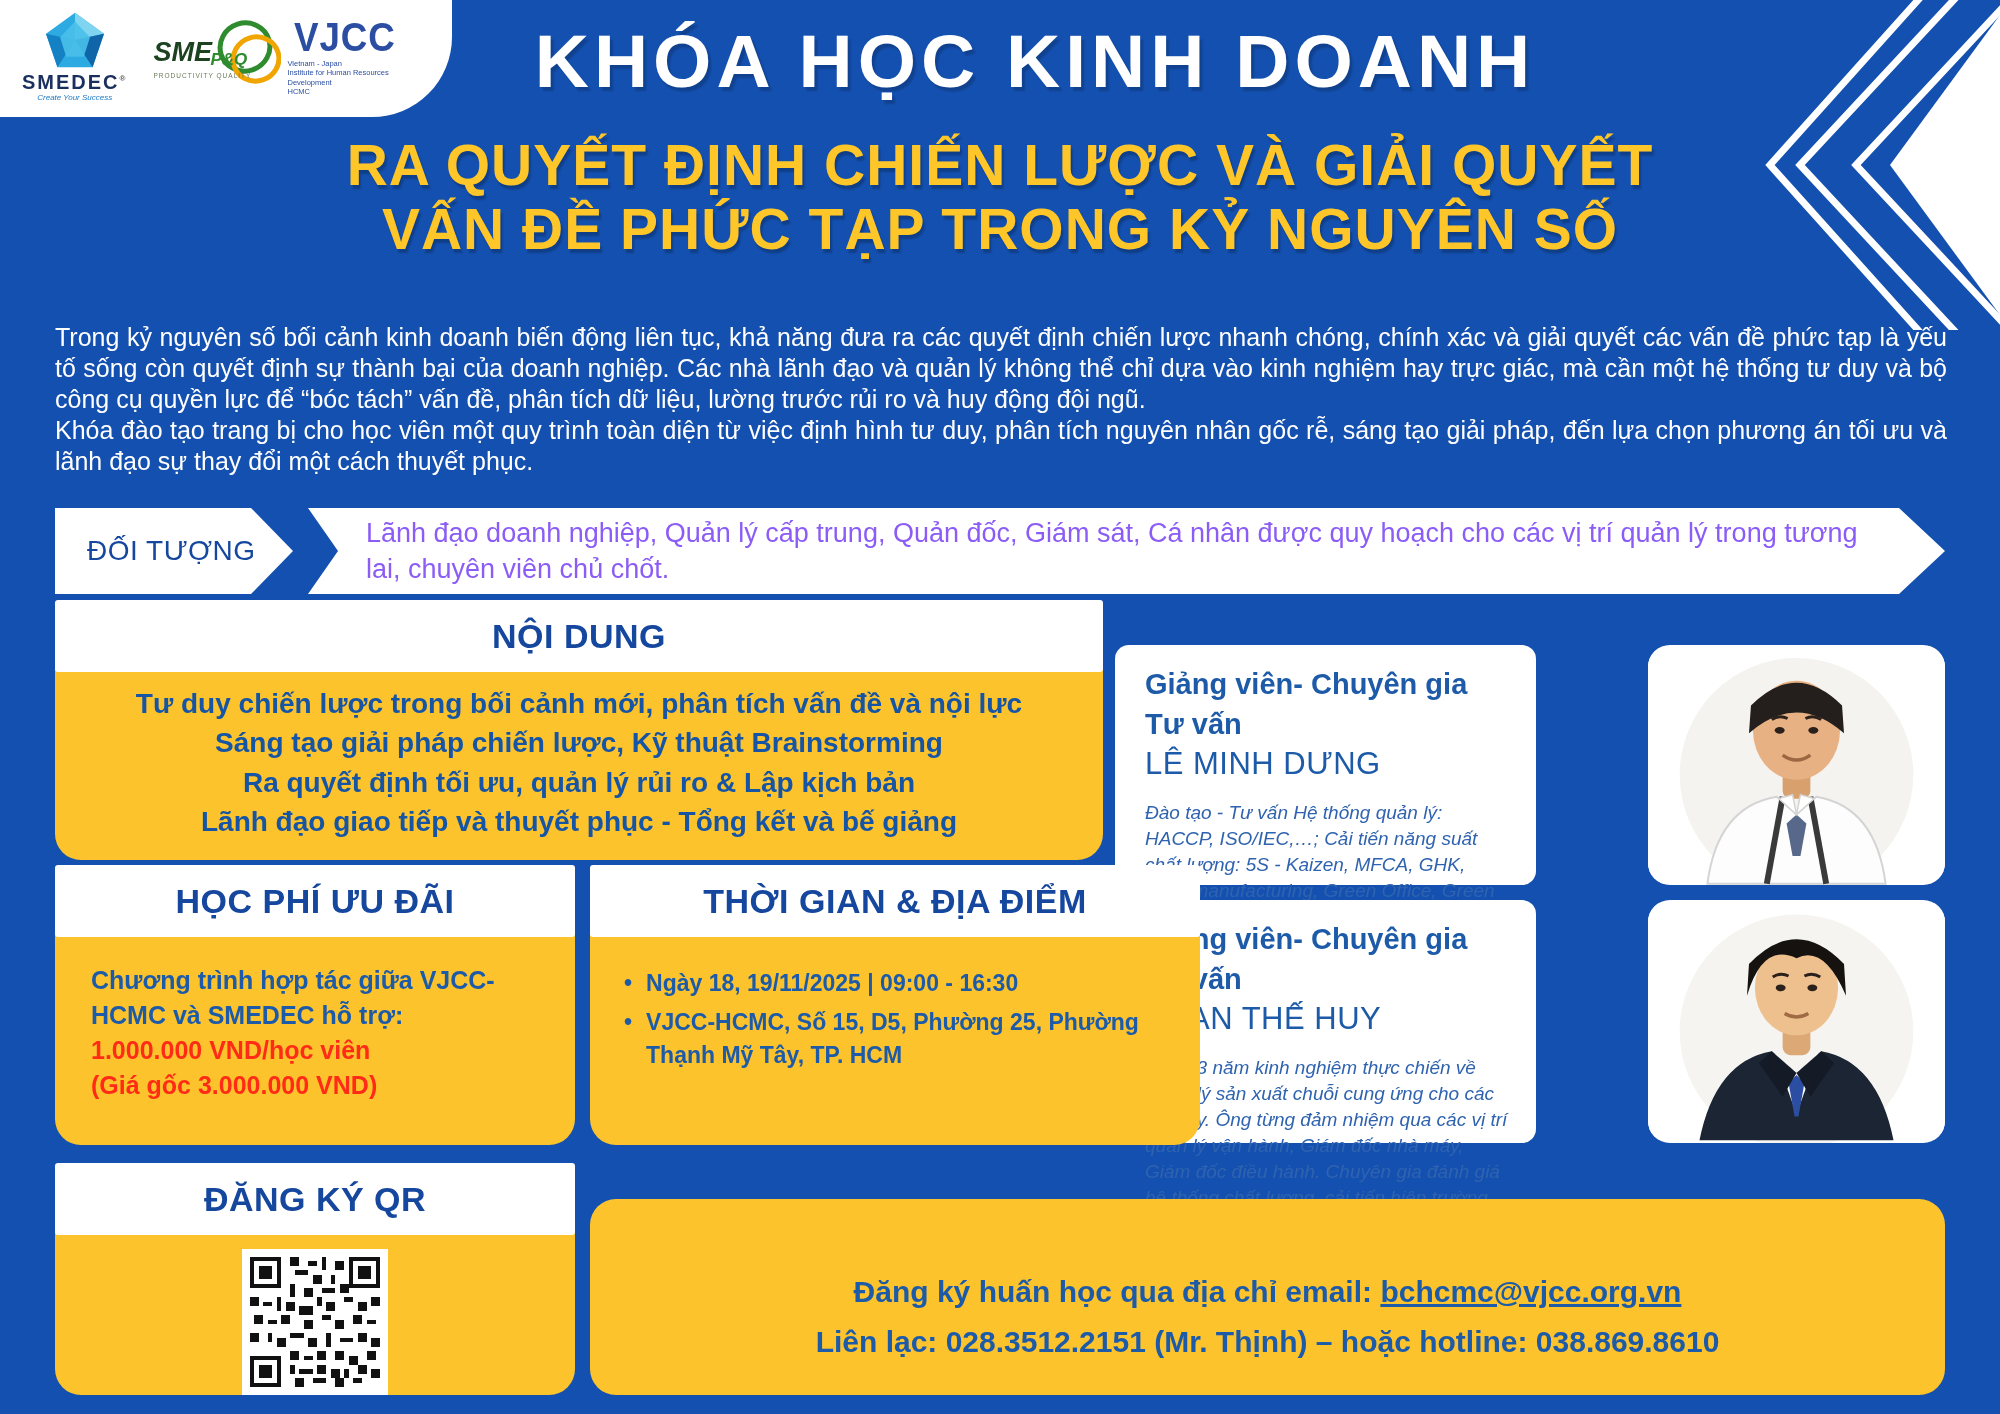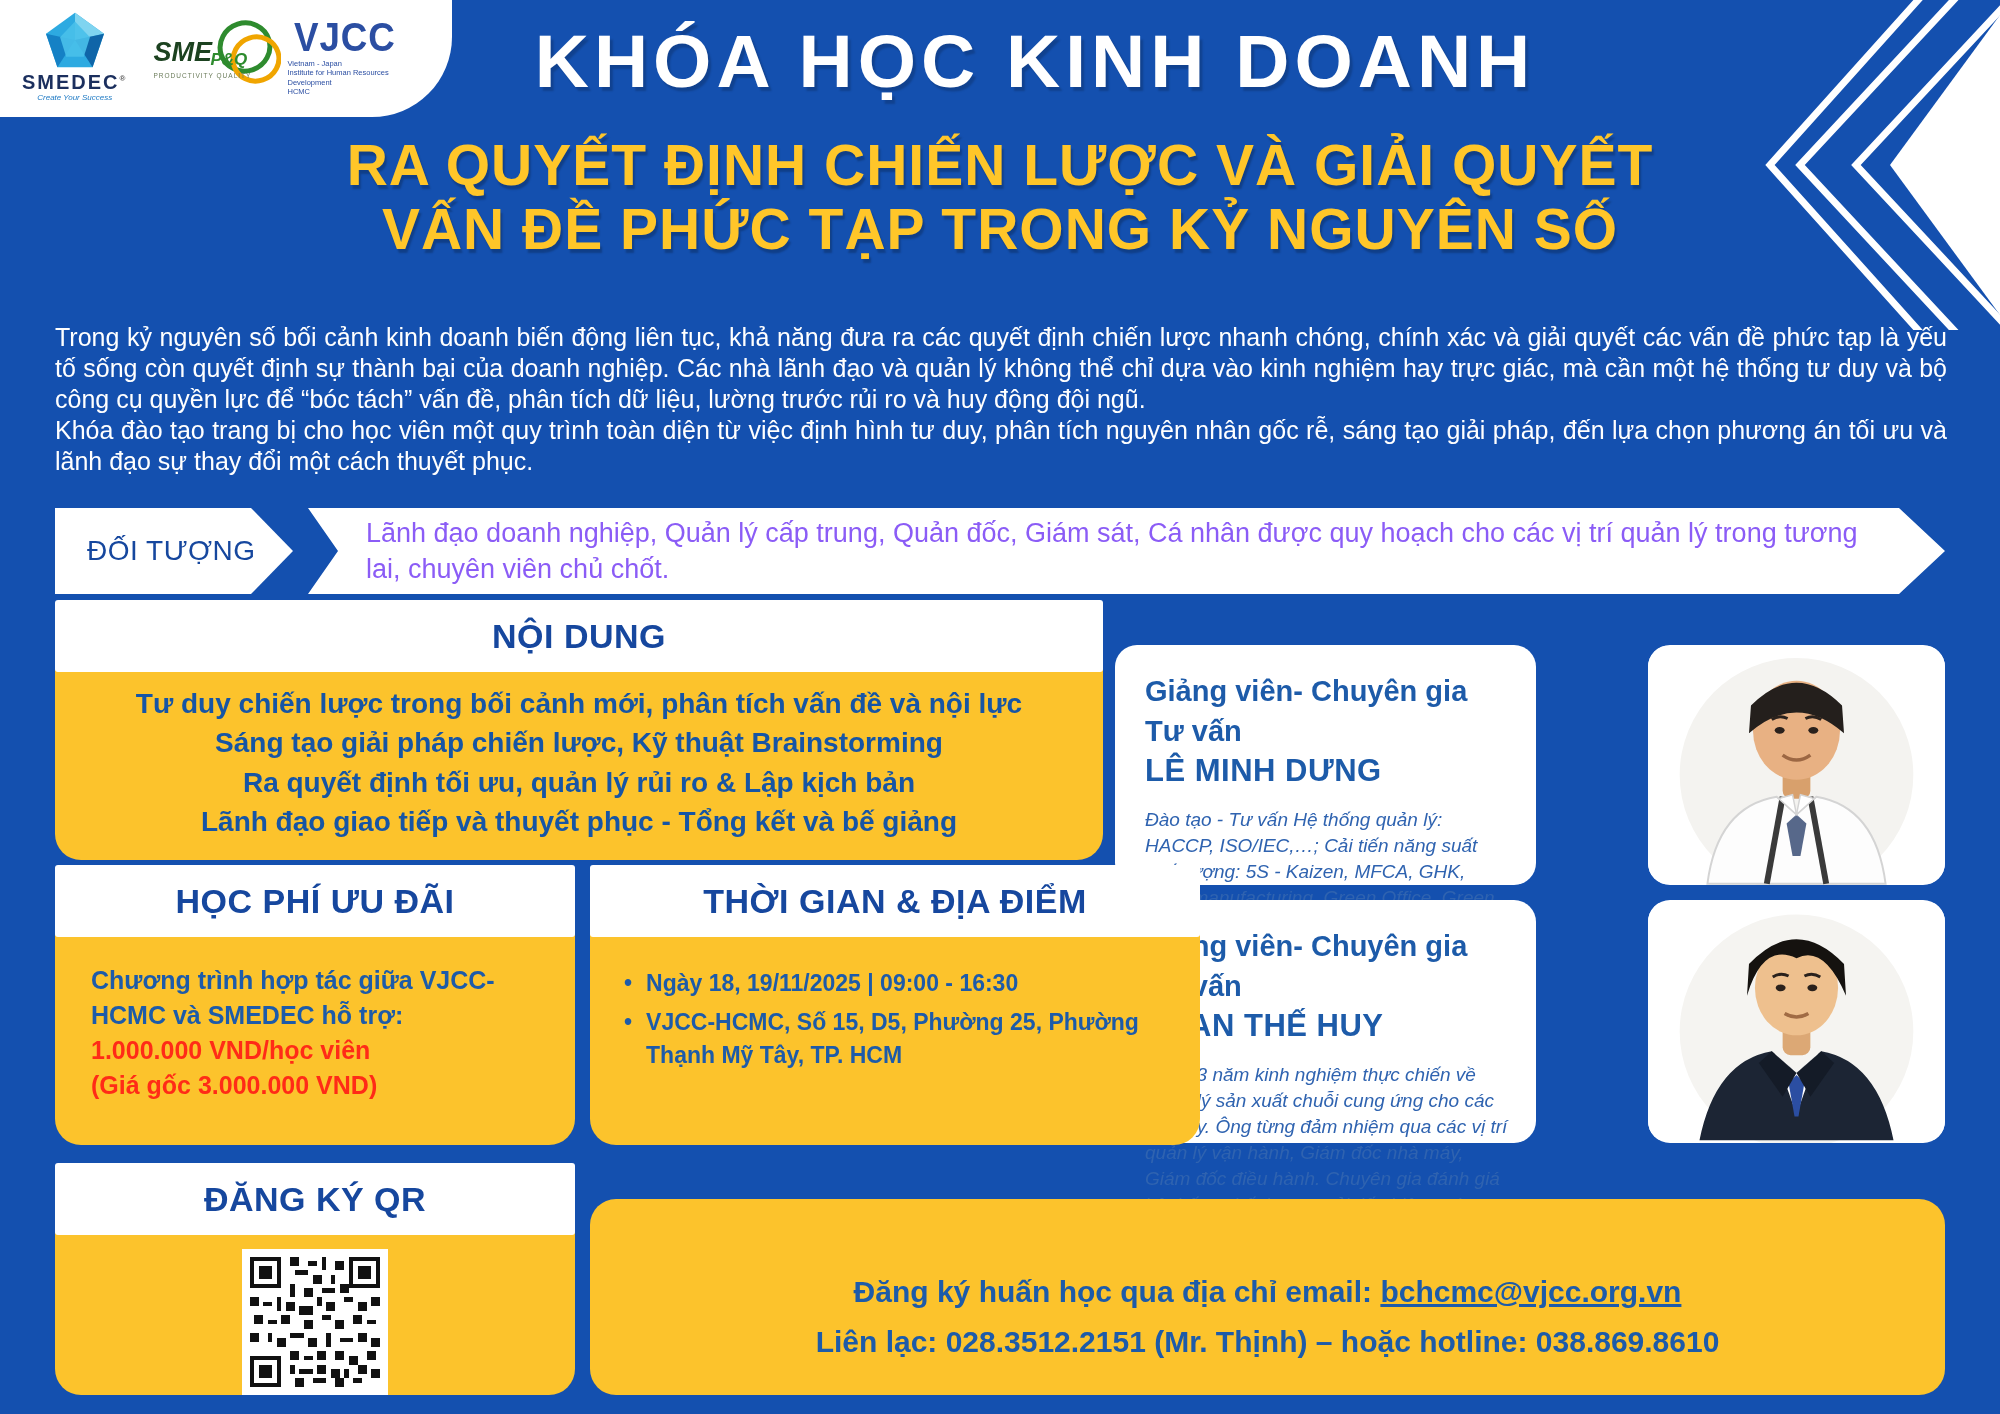--- a/index.html
+++ b/index.html
@@ -84,25 +84,25 @@
   .fee-price,.fee-orig{color:#FF2B17;}
 
   .card-time{left:590px;top:865px;width:585px;height:280px;padding-left:25px;}
   .time-body{position:absolute;left:34px;right:18px;top:102px;color:#1D5BA9;font-weight:700;font-size:23px;line-height:33px;}
   .bullet-row{display:flex;gap:14px;margin-bottom:6px;}
   .bullet-dot{flex:0 0 auto;}
 
   
   .inst{position:absolute;left:1115px;width:830px;}
   .inst-text{
-    position:absolute;left:0;top:0;width:421px;height:100%;background:#ffffff;border-radius:22px;
-    padding:26px 26px 16px 30px;box-sizing:border-box;
+    position:absolute;left:0;top:0;width:421px;height:100%;background:#ffffff;border-radius:14px;
+    padding:19px 26px 16px 30px;box-sizing:border-box;
   }
   .inst-heading{color:#1D5BA9;font-weight:700;font-size:29px;line-height:40px;}
-  .inst-name{color:#1D5BA9;font-weight:700;font-size:31px;line-height:40px;letter-spacing:.5px;}
+  .inst-name{color:#1D5BA9;font-weight:400;font-size:31px;line-height:40px;letter-spacing:.5px;}
   .inst-bio{color:#2F63B0;font-style:italic;font-size:19px;line-height:26px;margin-top:16px;}
   .inst-photo{
     position:absolute;right:0;top:0;width:297px;height:100%;background:#ffffff;border-radius:22px;overflow:hidden;
   }
   .inst1{top:645px;height:240px;}
   .inst2{top:900px;height:243px;}
 
   
   .card-qr{left:55px;top:1163px;width:520px;height:232px;}
   .qr-wrap{position:absolute;left:50%;transform:translateX(-50%);top:86px;width:146px;height:146px;background:#ffffff;padding:8px;box-sizing:border-box;}

